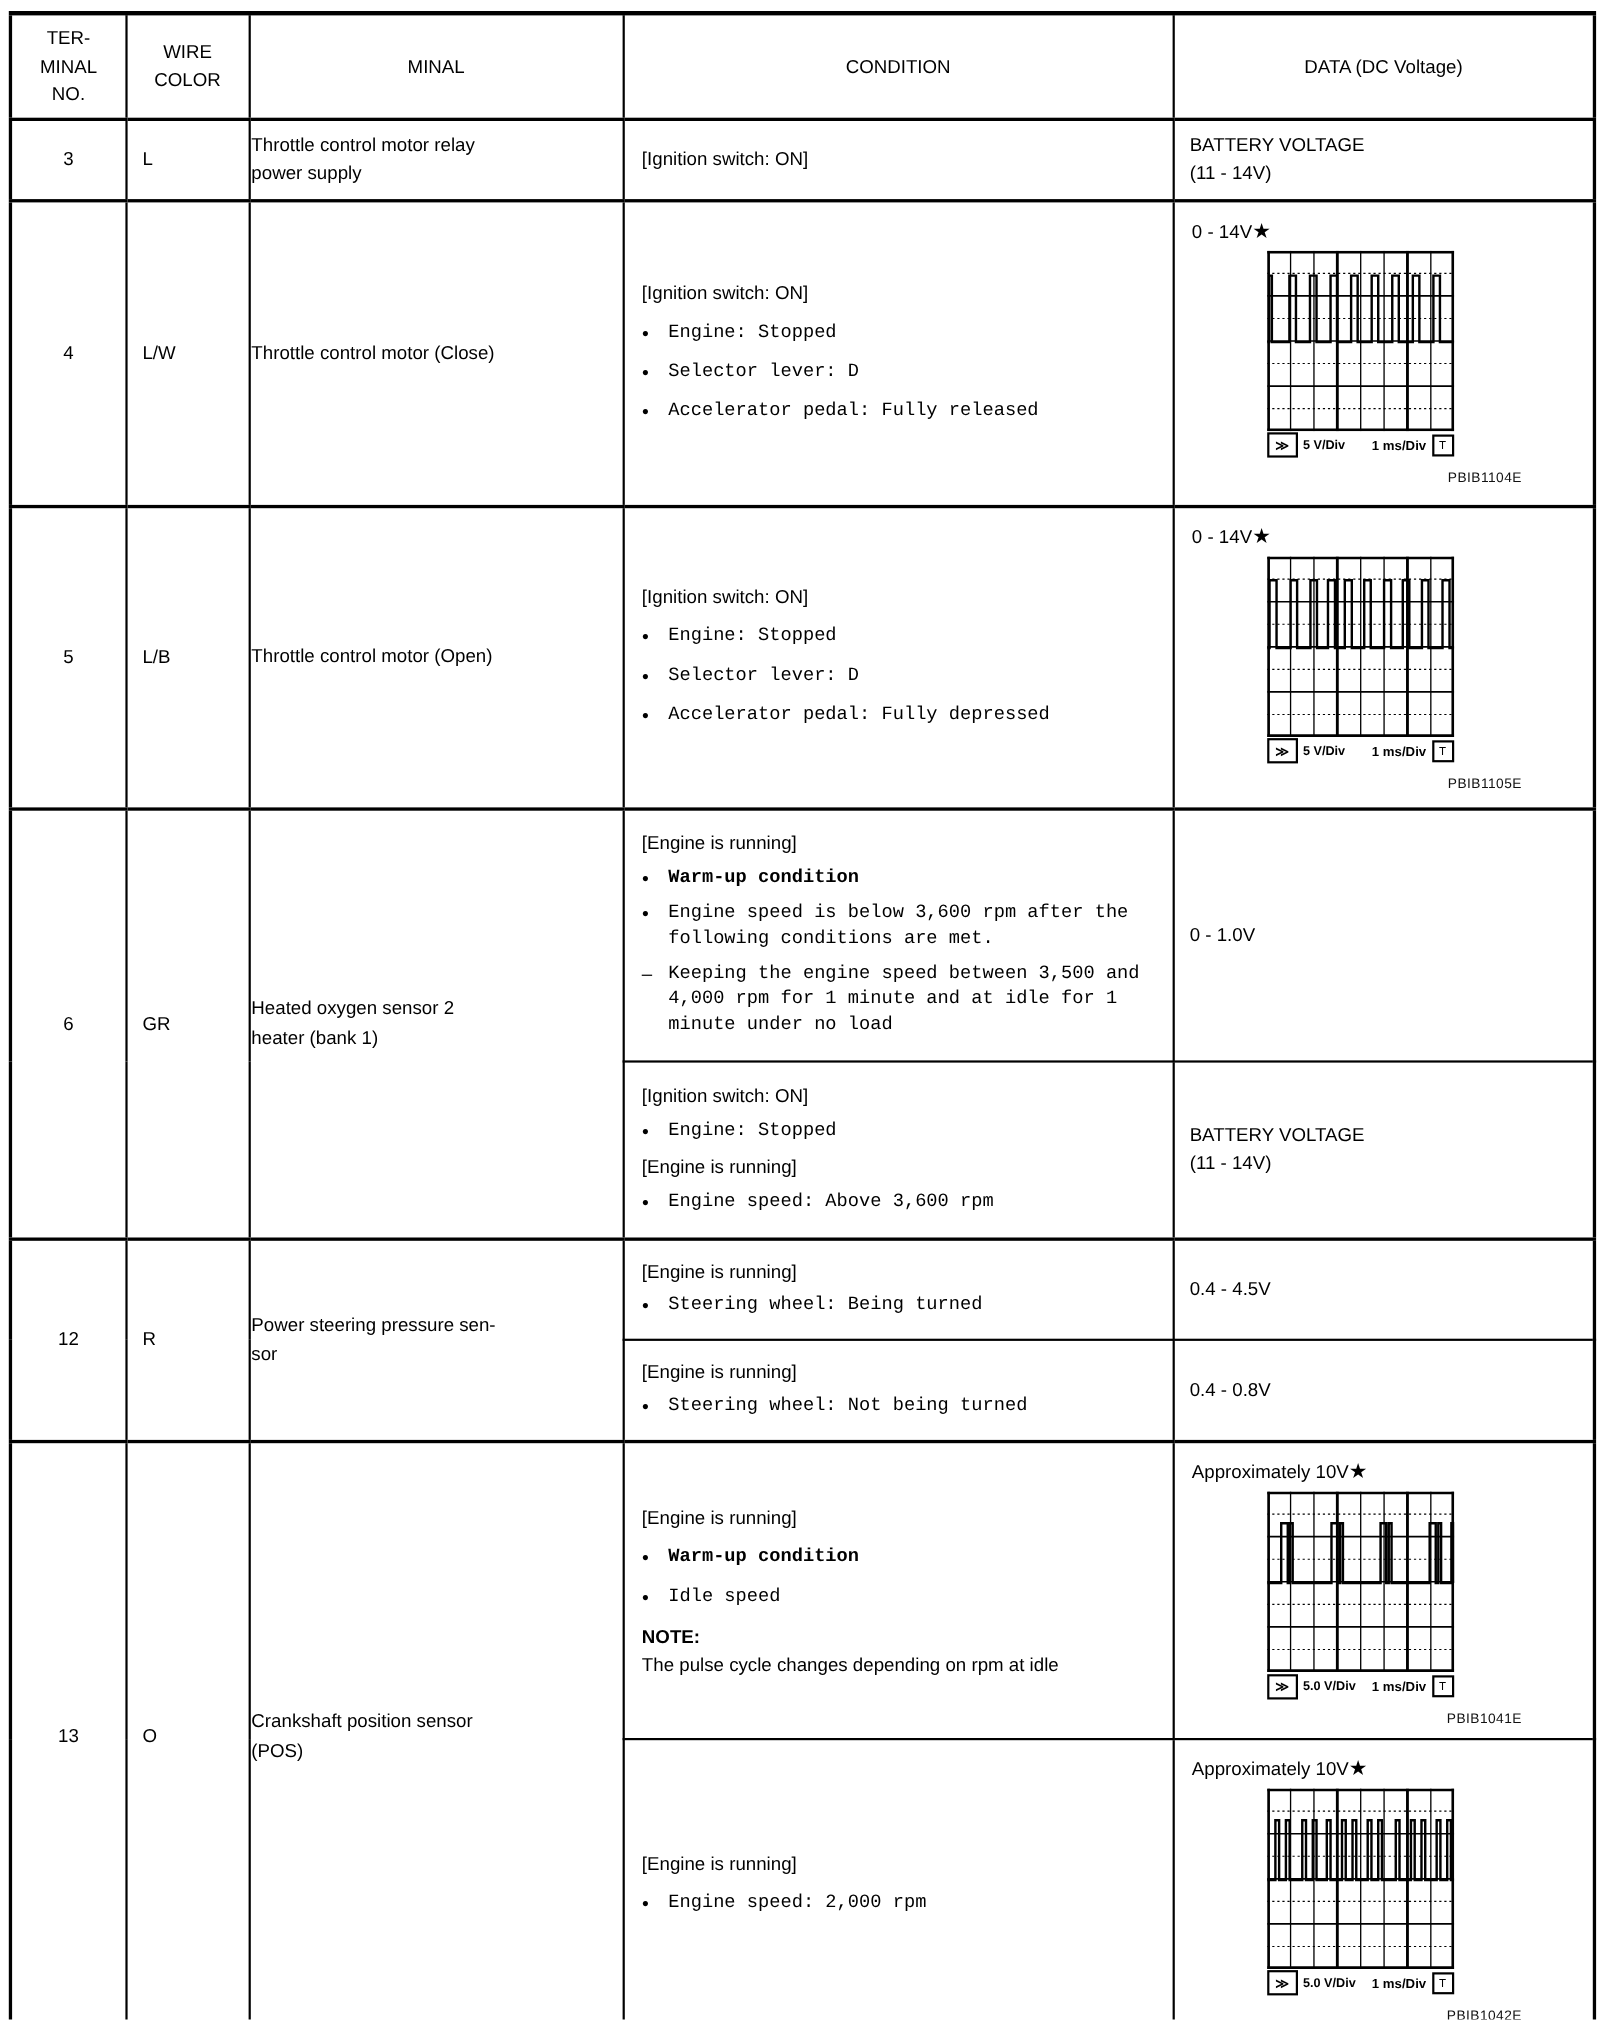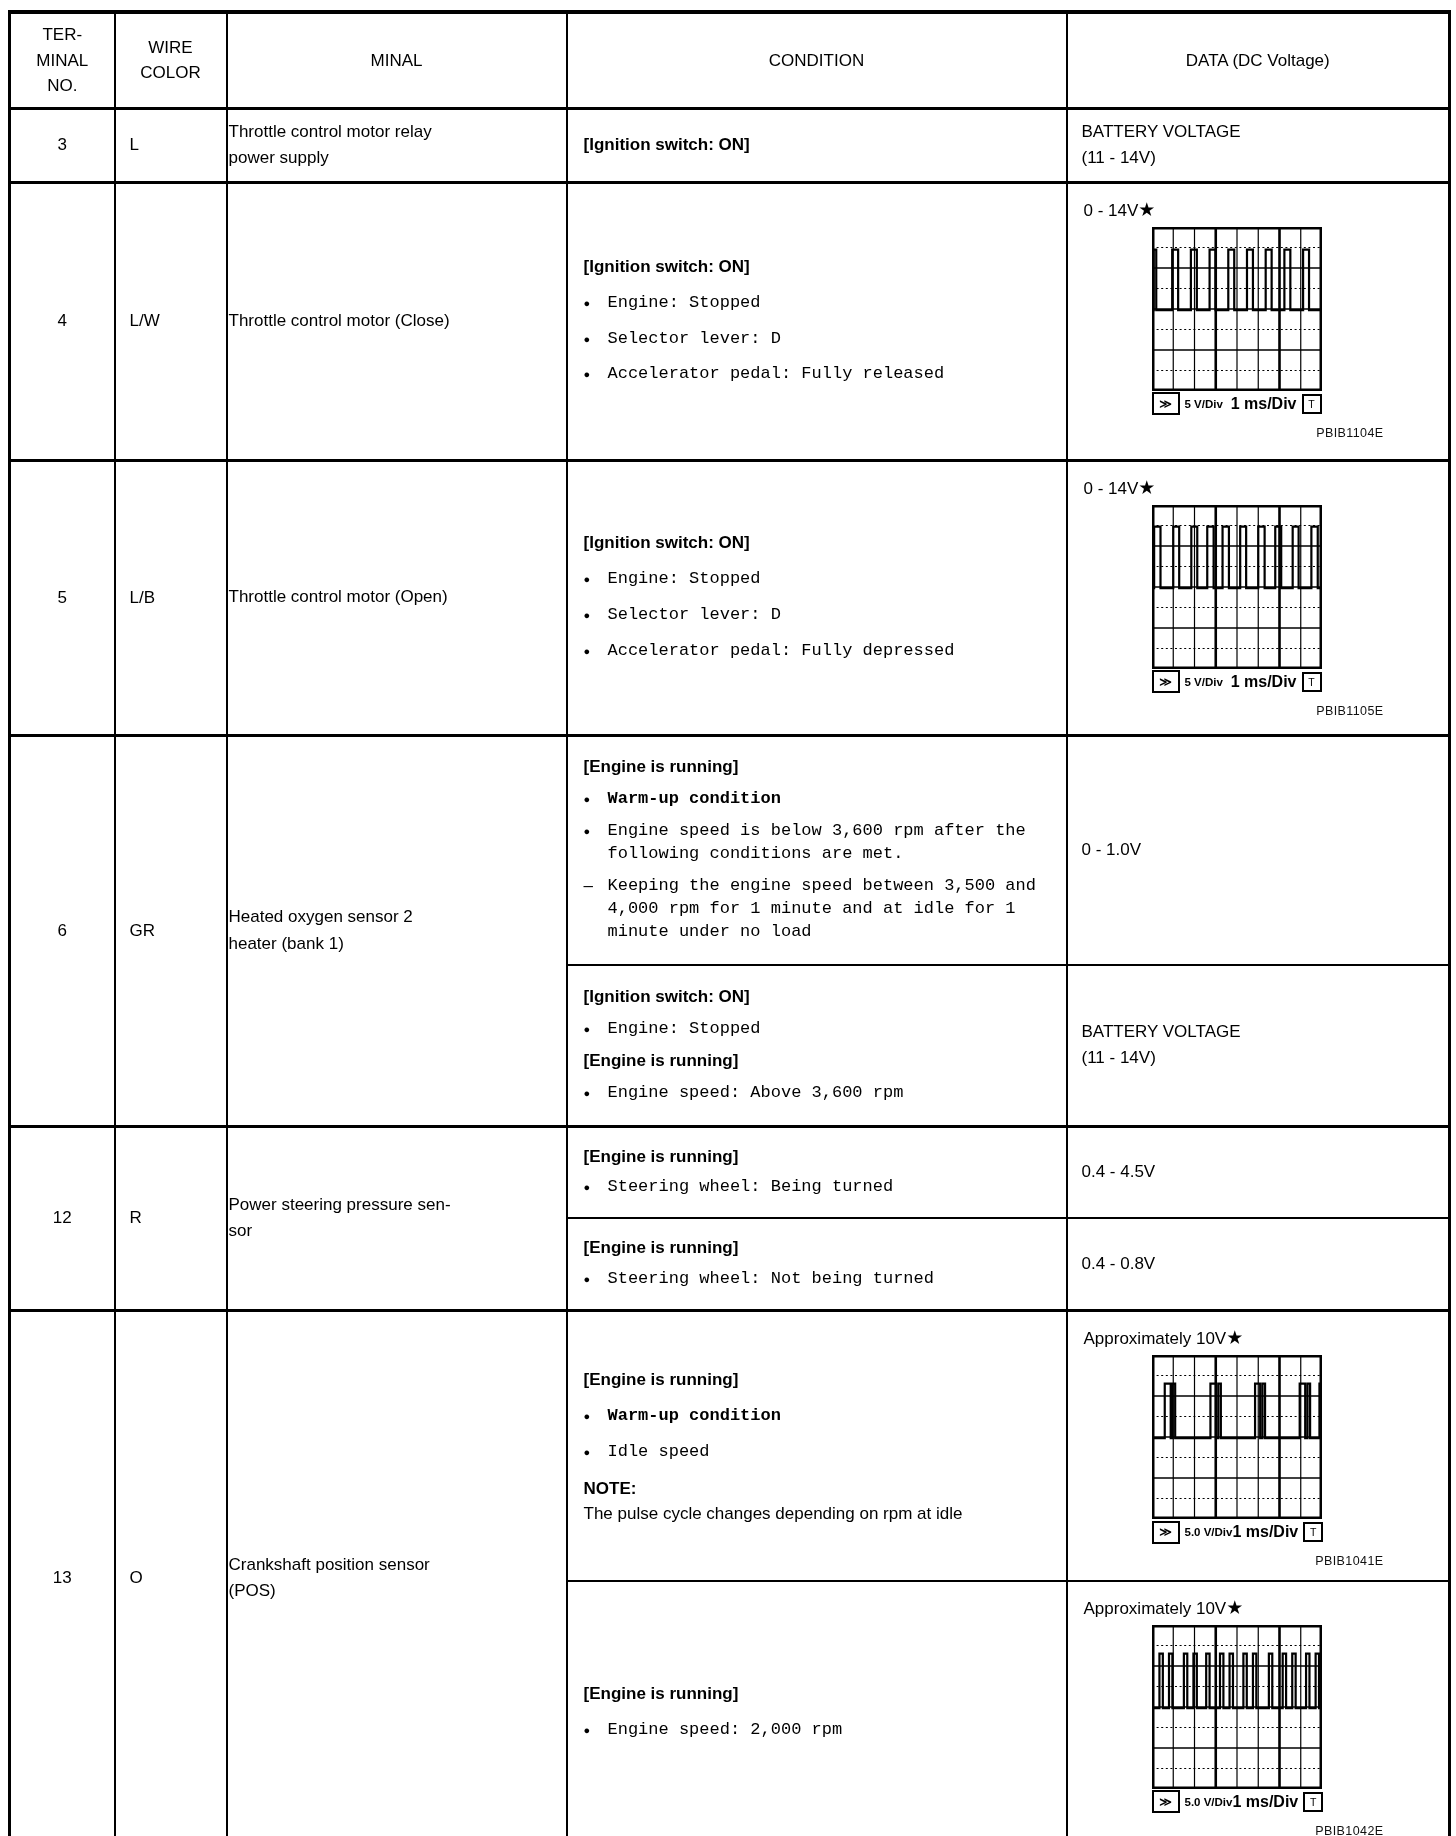--- a/index.html
+++ b/index.html
@@ -8,40 +8,40 @@
   table.main{border-collapse:collapse;table-layout:fixed;width:1440px;
     border:3px solid #000;border-top-width:4px;border-bottom-width:10px;}
   col.c-no{width:105px}col.c-wire{width:112px}col.c-item{width:340px}col.c-cond{width:500px}col.c-data{width:383px}
   th,td{border:2px solid #000;vertical-align:middle;font-size:17px;overflow:hidden;}
   thead th{font-weight:normal;text-align:center;white-space:pre-line;line-height:1.5;border-bottom-width:3px;}
   tr.major>td{border-top-width:3px;}
   .no-cell{text-align:center;}
   .wire-cell{padding-left:14px;}
   .item-cell{line-height:1.55;white-space:pre-line;}
   .cond-cell{padding:10px 12px 10px 16px;line-height:1.35;}
-  .head-line{font-weight:bold;margin:13px 0;}
+  .head-line{font-weight:normal;margin:13px 0;}
   .note-head{font-weight:bold;margin:15px 0 0 0;}
   .note-text{margin:2px 0 10px 0;}
   .li{display:flex;margin:13px 0;}
   .li .glyph{flex:0 0 auto;width:24px;font-size:11px;padding-top:4px;}
   .li .dash-glyph{flex:0 0 auto;width:24px;font-size:17px;}
   .li .txt{flex:1;font-family:Liberation Mono, monospace;}
   .b{font-weight:bold;}
   .data-cell{padding:6px 10px 6px 14px;}
   .data-cell.plain{white-space:pre-line;line-height:1.55;}
   .data-cell.scope-cell{vertical-align:top;}
   .value-line{margin:8px 0 2px 2px;}
   .star{font-size:19px;letter-spacing:0;}
   .scope-block{width:232px;margin:6px 0 0 70px;}
   svg.scope{display:block;background:#fff;}
   .scope-bar{display:flex;align-items:center;width:170px;height:24px;margin-top:1px;}
   .arrow-box{flex:0 0 auto;width:24px;height:19px;border:2.5px solid #000;display:flex;align-items:center;justify-content:center;
     font-size:12px;font-weight:bold;}
   .vdiv{font-size:11.5px;font-weight:bold;margin-left:5px;white-space:nowrap;}
-  .tdiv{font-size:16px;font-weight:bold;margin-left:auto;white-space:nowrap;}
+  .tdiv{font-size:12px;font-weight:bold;margin-left:auto;white-space:nowrap;}
   .trig-box{flex:0 0 auto;width:16px;height:16px;border:2px solid #000;display:flex;align-items:center;justify-content:center;
     font-size:10.5px;margin-left:5px;}
   .scope-caption{text-align:right;font-size:12.5px;margin-top:10px;color:#111;letter-spacing:.4px;}
   
   tr.h-head{height:96px}tr.h-t3{height:74px}tr.h-t4{height:278px}tr.h-t5{height:275px}
   tr.h-t6a{height:230px}tr.h-t6b{height:161px}tr.h-t12a{height:86px}tr.h-t12b{height:88px}
   tr.h-t13a{height:270px}tr.h-t13b{height:254px}
 </style>
 </head>
 <body>

